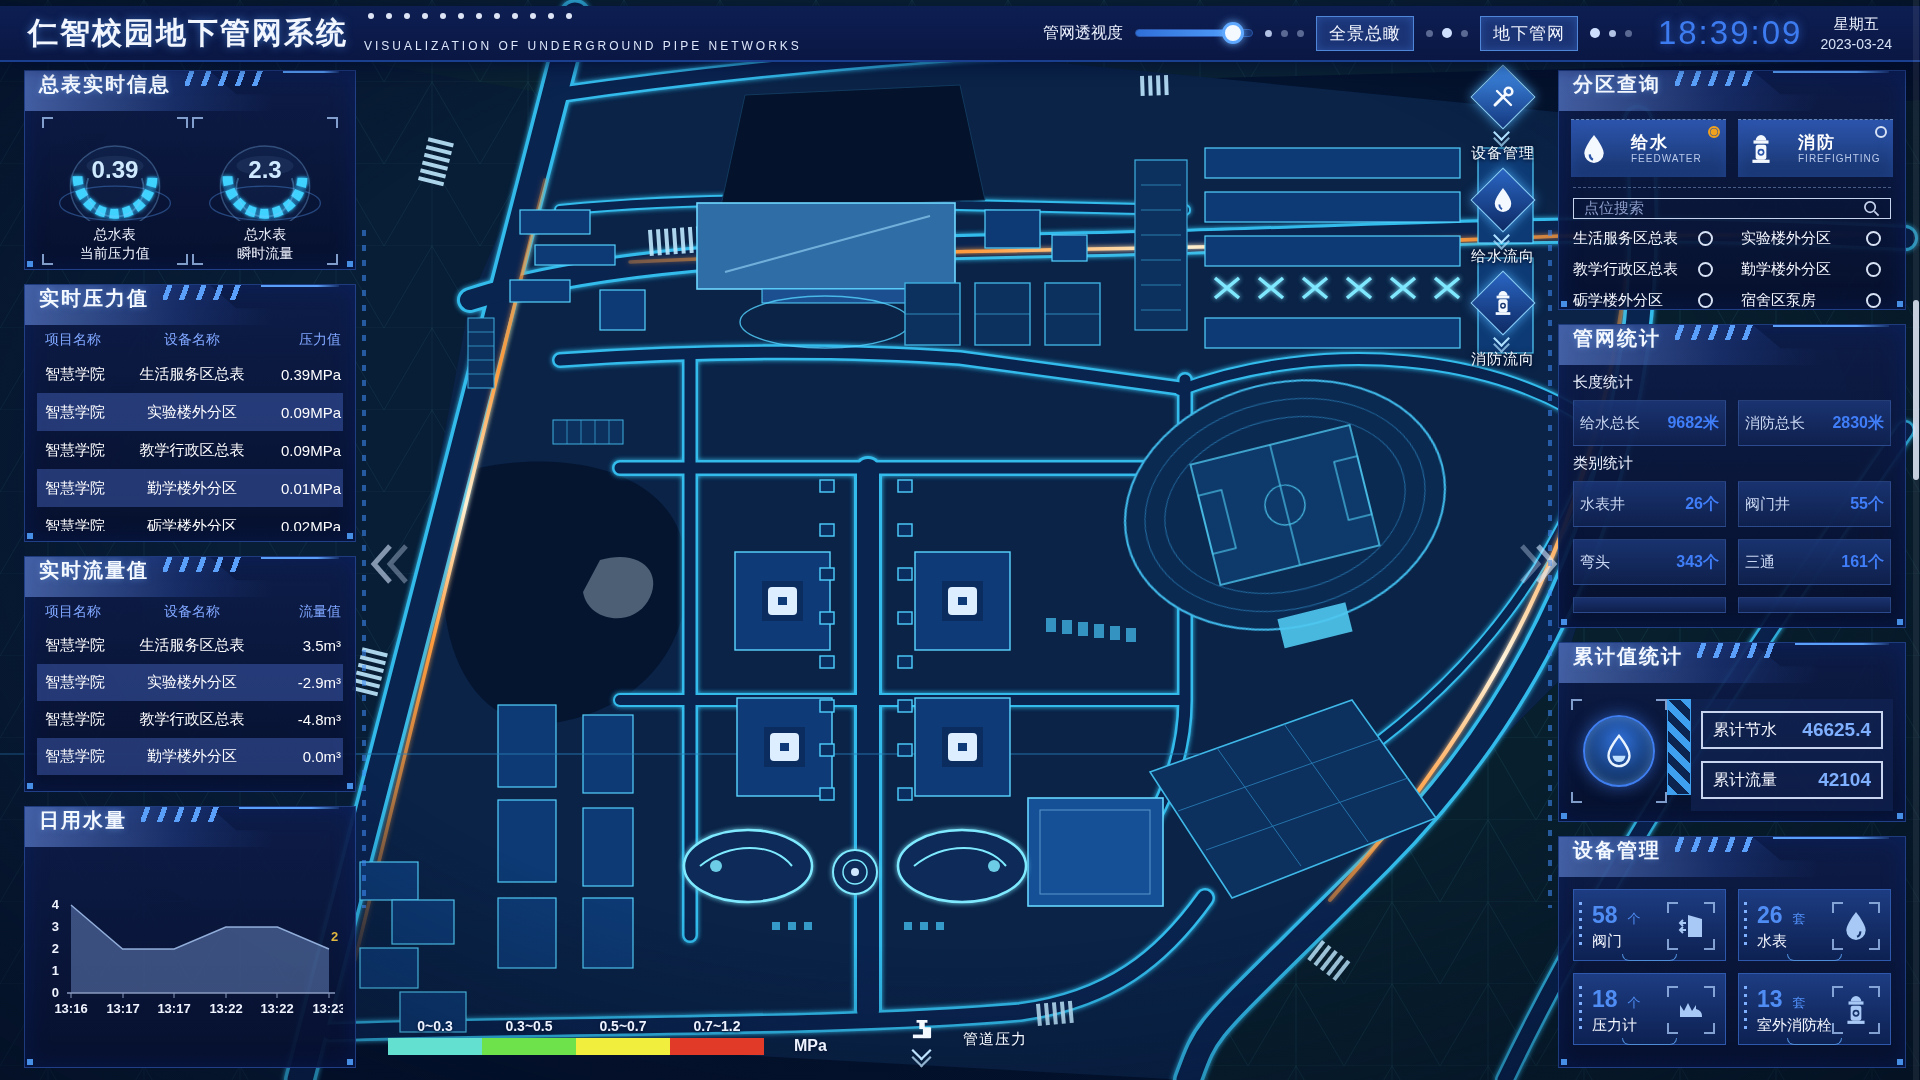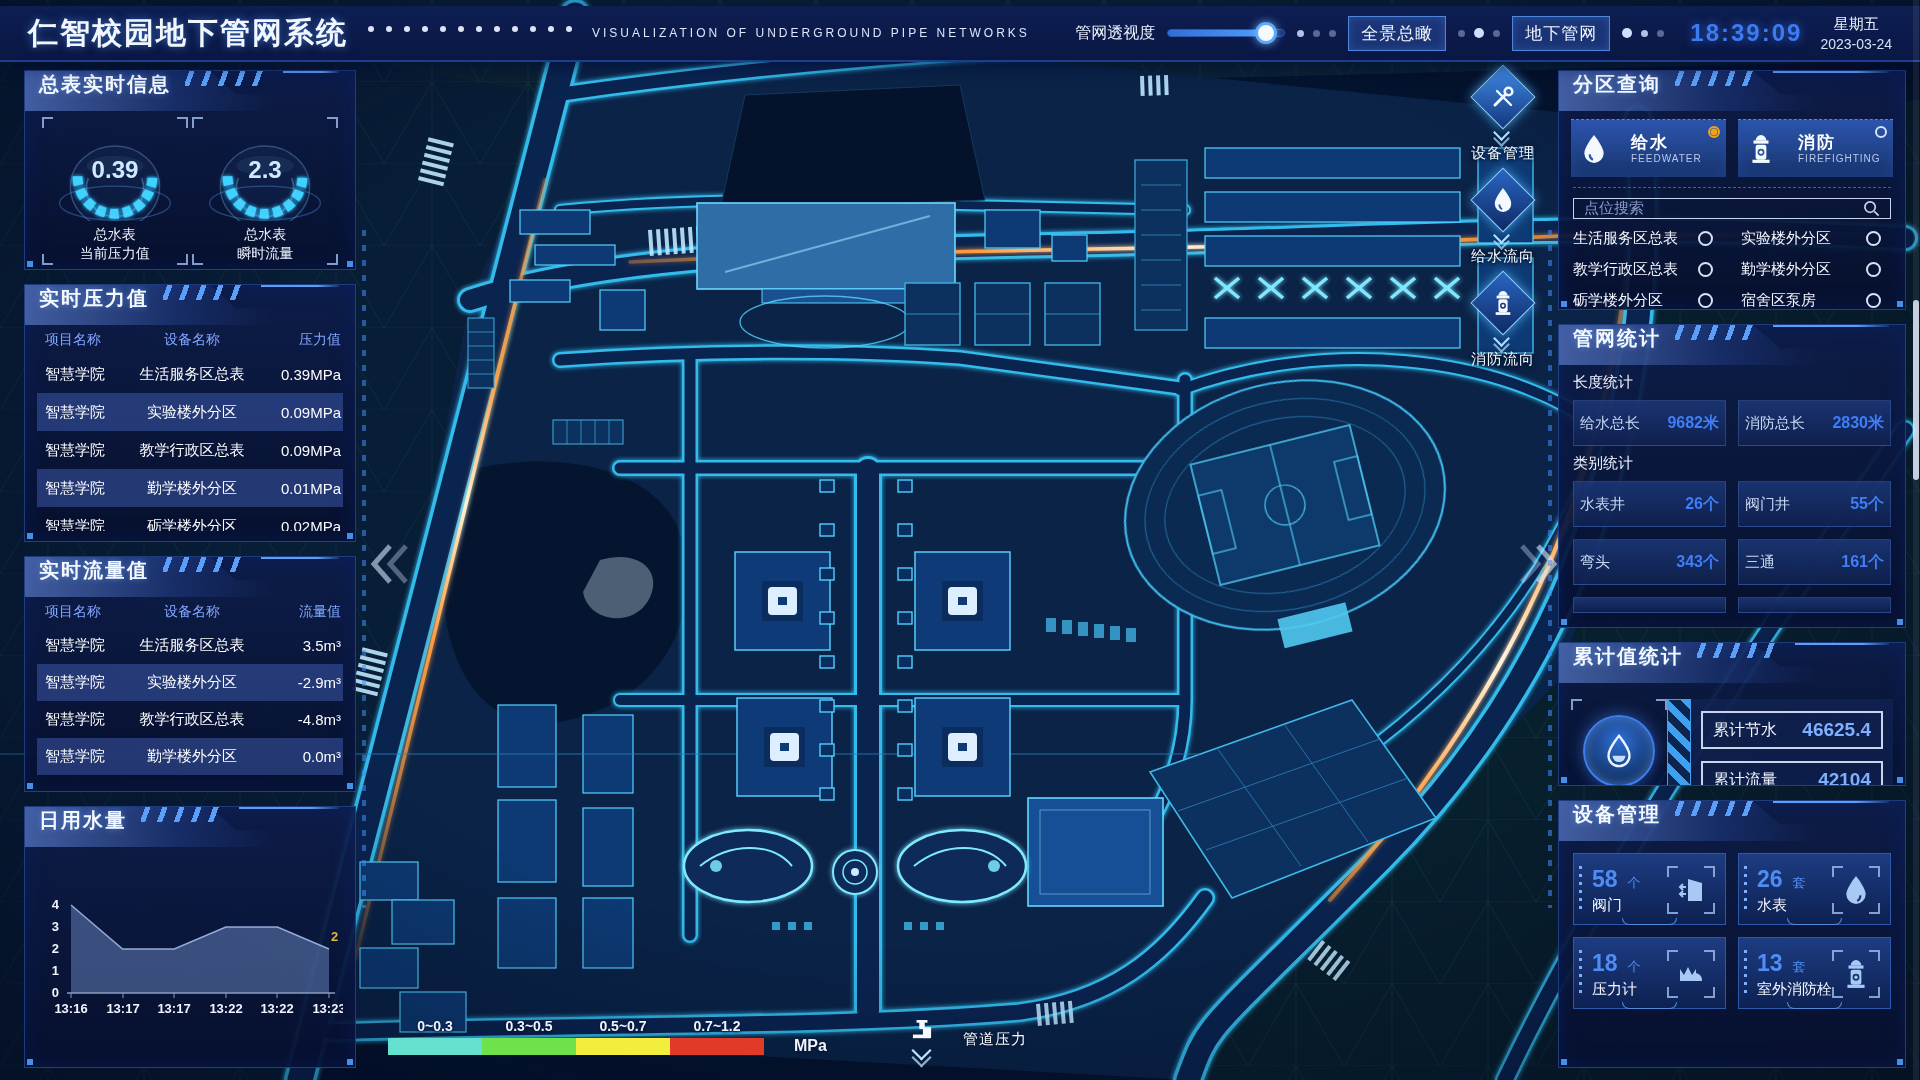--- a/index.html
+++ b/index.html
@@ -9,39 +9,39 @@
   
   #map{position:absolute;inset:0;z-index:0}
   .map-vignette{position:absolute;inset:0;z-index:2;pointer-events:none;
     background:radial-gradient(ellipse at 50% 45%, rgba(0,0,0,0) 55%, rgba(2,8,28,.55) 100%)}
 
   
   .topbar{position:absolute;top:6px;left:0;right:0;height:56px;z-index:30;display:flex;align-items:center;
     background:linear-gradient(180deg,#0d1e52 0%,#0a1744 100%);border-bottom:2px solid #1b3f8f;
     box-shadow:0 3px 18px rgba(0,10,50,.7);padding:0 28px}
   .app-title{font-size:30px;font-weight:bold;letter-spacing:2px;color:#f2f6ff;text-shadow:0 0 8px rgba(90,160,255,.6)}
-  .title-side{display:flex;flex-direction:row;margin-left:16px;gap:20px}
+  .title-side{display:flex;flex-direction:column;margin-left:16px;gap:20px}
   .title-dots{display:flex;gap:12px;padding-left:4px}
   .title-dots i{width:6px;height:6px;border-radius:50%;background:#e8efff;opacity:.95}
   .app-subtitle{font-size:12px;letter-spacing:3px;color:#dde6fa}
   .topbar-spacer{flex:1}
   .transparency{display:flex;align-items:center;gap:12px}
   .transparency-label{font-size:16px;color:#eef3ff}
   .slider{position:relative;width:118px;height:8px;border-radius:4px;background:#14306e;border:1px solid #2a55a8}
   .slider-fill{position:absolute;left:0;top:0;bottom:0;width:82%;border-radius:4px;background:linear-gradient(90deg,#2f6fd8,#4f9cf8)}
   .slider-knob{position:absolute;left:78%;top:50%;transform:translate(-4px,-50%);width:22px;height:22px;border-radius:50%;
     background:#f4f9ff;border:3px solid #5fa8ff;box-shadow:0 0 8px rgba(110,180,255,.9)}
   .dot-group{display:flex;align-items:center;gap:9px;margin:0 12px}
   .dot-group i{width:7px;height:7px;border-radius:50%;background:#cfe0ff;opacity:.85}
   .dot-group i.big{width:10px;height:10px;opacity:1}
   .dot-group i.dim{opacity:.4}
   .top-btn{font-size:17px;color:#f2f6ff;background:rgba(46,85,170,.45);border:1px solid #4f86d8;
     padding:5px 12px;letter-spacing:1px;cursor:pointer;box-shadow:inset 0 0 10px rgba(70,130,230,.35)}
   .clock{display:flex;align-items:center;gap:18px;margin-left:14px}
-  .clock-time{font-size:24px;font-weight:bold;color:#3d7bf0;letter-spacing:2px;text-shadow:0 0 10px rgba(60,120,240,.7)}
+  .clock-time{font-size:33px;font-weight:normal;color:#3d7bf0;letter-spacing:2px;text-shadow:0 0 10px rgba(60,120,240,.7)}
   .clock-col{display:flex;flex-direction:column;align-items:center;gap:2px}
   .clock-week{font-size:15px;color:#eef3ff}
   .clock-date{font-size:14px;color:#d6e0f5}
 
   
   .panel{position:absolute;top:70px;bottom:12px;z-index:20;display:flex;flex-direction:column;gap:14px}
   .panel.pl{left:24px;width:332px}
   .panel.pr{left:1558px;width:348px}
   .panel.pl::after,.panel.pr::before{content:'';position:absolute;top:160px;bottom:160px;width:4px;opacity:.55;
     background:repeating-linear-gradient(180deg,#3f8cf8 0 6px,transparent 6px 15px)}
@@ -815,21 +815,21 @@
         </div>
       <div class="chip">
           <span class="chip-label">三通</span>
           <span class="chip-value">161个</span>
         </div>
       <div class="chip cut"></div>
       <div class="chip cut"></div>
     </div>
   </section>
 
-  <section class="sec" style="height:144px">
+  <section class="sec" style="height:180px">
     <div class="sec-head">
         <span class="sec-title">累计值统计</span>
         <span class="slashes"></span>
         <span class="head-line"></span>
       </div>
     <div class="cum-row">
       <div class="cum-icon-box corner">
         <i></i>
           <i></i>
           <i></i>

